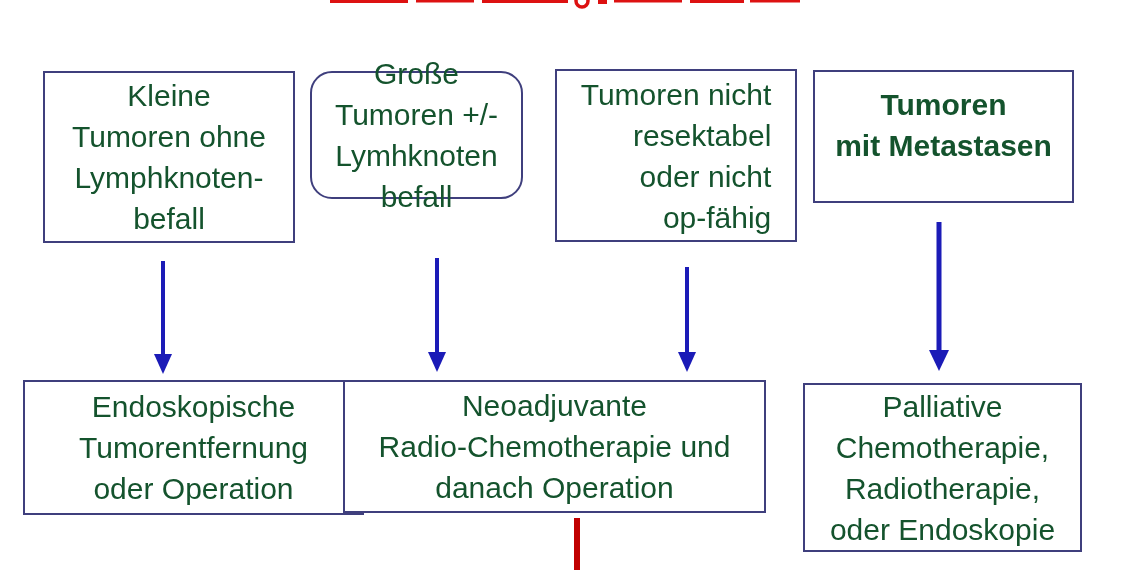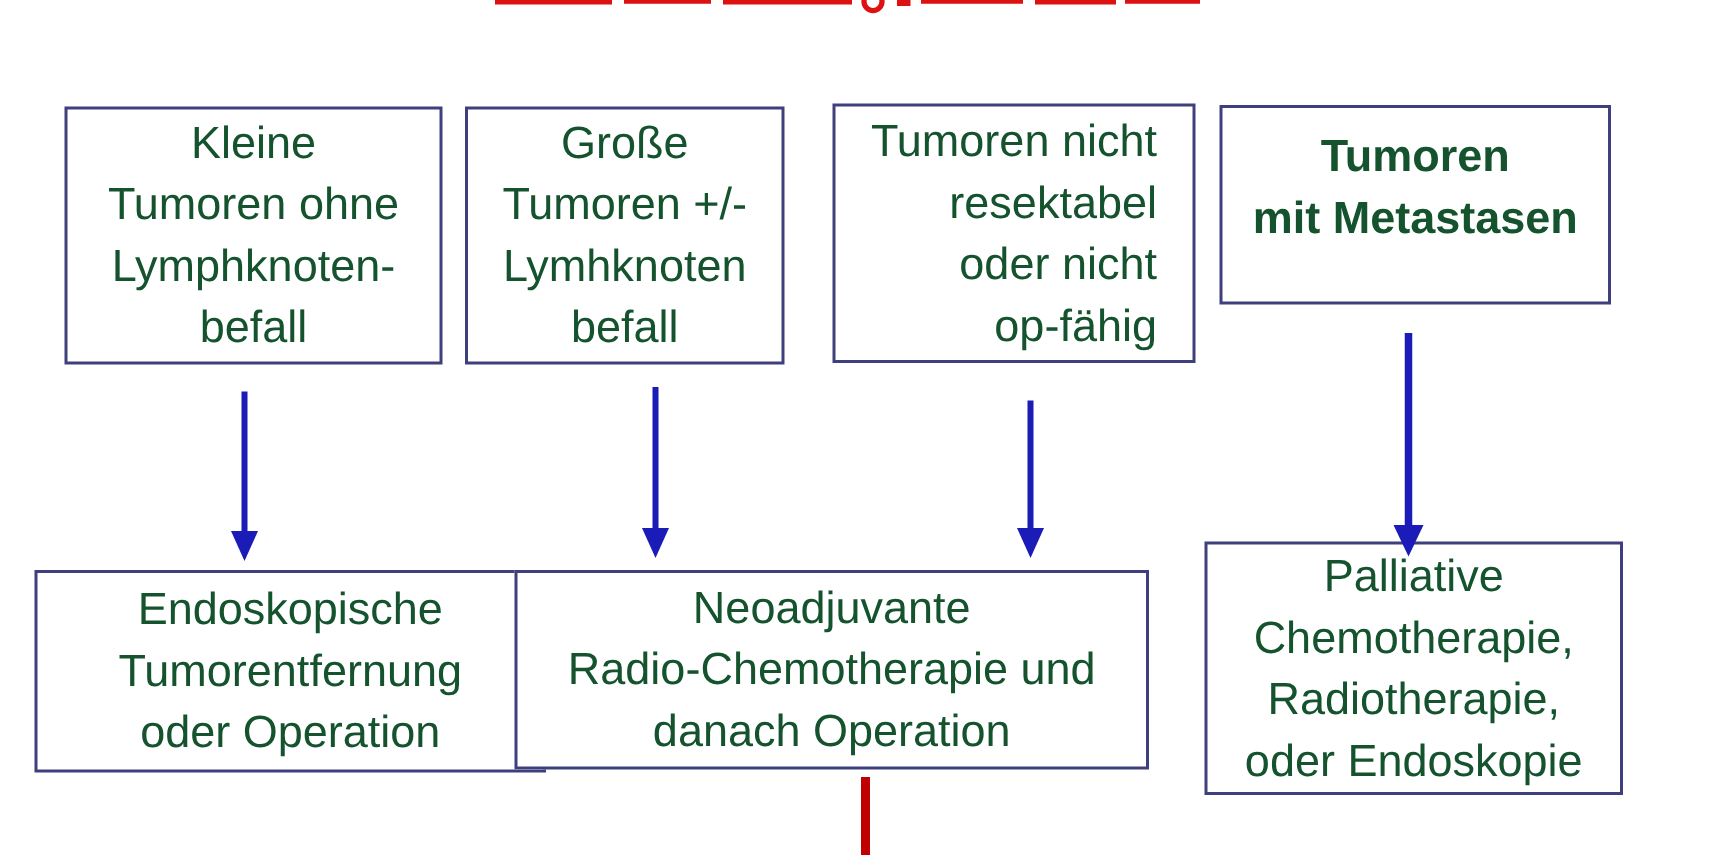--- a/index.html
+++ b/index.html
@@ -28,27 +28,27 @@
     display: flex;
     align-items: center;
     justify-content: center;
   }
   .box.top-align {
     align-items: flex-start;
     padding-top: 12px;
   }
   
   #box-t1 { left: 43px;  top: 71px; width: 252px; height: 172px; }
-  #box-t2 { left: 310px; top: 71px; width: 213px; height: 172px; }
+  #box-t2 { left: 310px; top: 71px; width: 213px; height: 128px; border-radius: 22px; }
   #box-t3 { left: 555px; top: 69px; width: 242px; height: 173px; text-align: right; }
   #box-t4 { left: 813px; top: 70px; width: 261px; height: 133px; font-weight: bold; }
   
   #box-b1 { left: 23px;  top: 380px; width: 341px; height: 135px; }
   #box-b2 { left: 343px; top: 380px; width: 423px; height: 133px; }
-  #box-b3 { left: 803px; top: 361px; width: 279px; height: 169px; }
+  #box-b3 { left: 803px; top: 383px; width: 279px; height: 169px; }
 
   #overlay {
     position: absolute;
     left: 0; top: 0;
     width: 1140px;
     height: 570px;
     pointer-events: none;
   }
 </style>
 </head>

